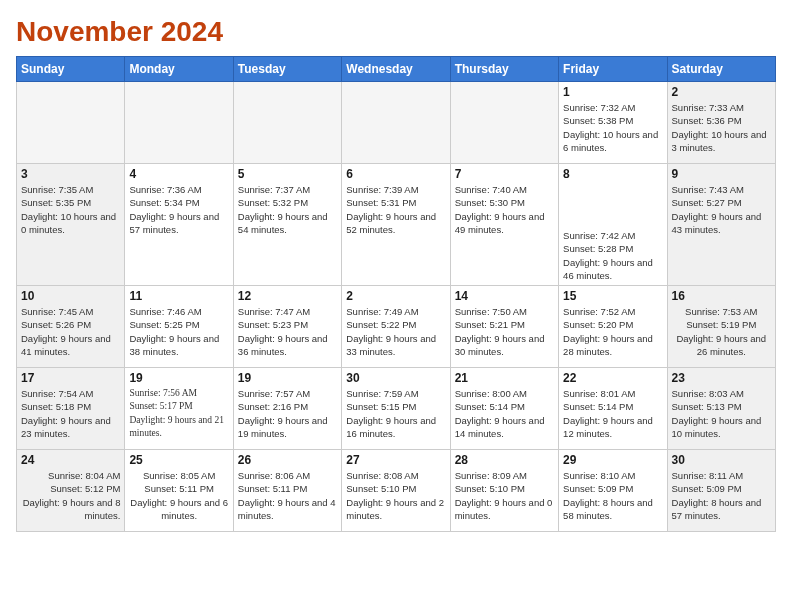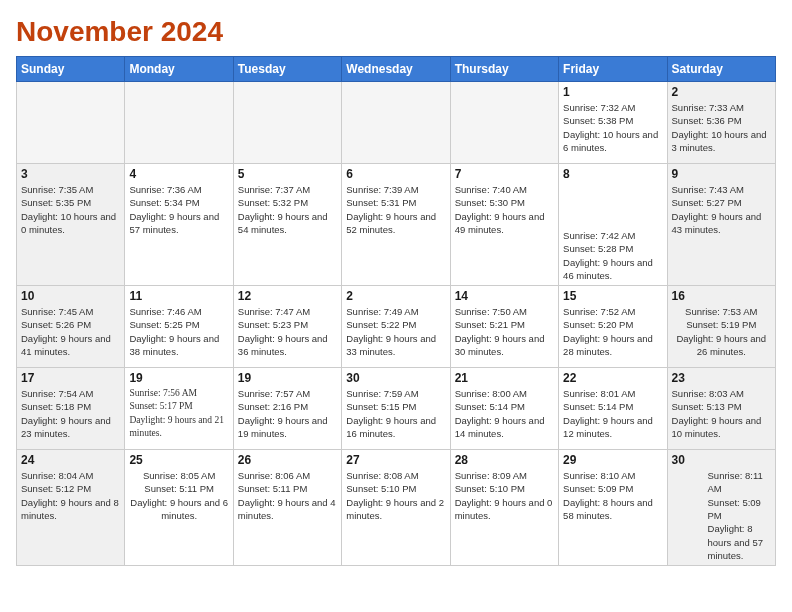--- a/index.html
+++ b/index.html
@@ -253,21 +253,21 @@
           <td class="shaded">
             <div class="day-number">23</div>
             <div class="day-info" style="white-space: pre-line;">Sunrise: 8:03 AM
 Sunset: 5:13 PM
 Daylight: 9 hours and 10 minutes.</div>
           </td>
         </tr>
         <tr>
           <td class="shaded">
             <div class="day-number">24</div>
-            <div class="day-info" style="white-space: pre-line;">Sunrise: 8:04 AM
+            <div class="day-info" style="white-space: pre-line; text-align: right;">Sunrise: 8:04 AM
 Sunset: 5:12 PM
 Daylight: 9 hours and 8 minutes.</div>
           </td>
           <td>
             <div class="day-number">25</div>
             <div class="day-info" style="white-space: pre-line; text-align: center;">Sunrise: 8:05 AM
 Sunset: 5:11 PM
 Daylight: 9 hours and 6 minutes.</div>
           </td>
           <td>
@@ -289,20 +289,20 @@
 Daylight: 9 hours and 0 minutes.</div>
           </td>
           <td>
             <div class="day-number">29</div>
             <div class="day-info" style="white-space: pre-line;">Sunrise: 8:10 AM
 Sunset: 5:09 PM
 Daylight: 8 hours and 58 minutes.</div>
           </td>
           <td class="shaded">
             <div class="day-number">30</div>
-            <div class="day-info" style="white-space: pre-line; margin-left: 36px;">Sunrise: 8:11 AM
+            <div class="day-info" style="white-space: pre-line;">Sunrise: 8:11 AM
 Sunset: 5:09 PM
 Daylight: 8 hours and 57 minutes.</div>
           </td>
         </tr>
       </tbody>
   </table>
 </div>
 
 </body></html>

